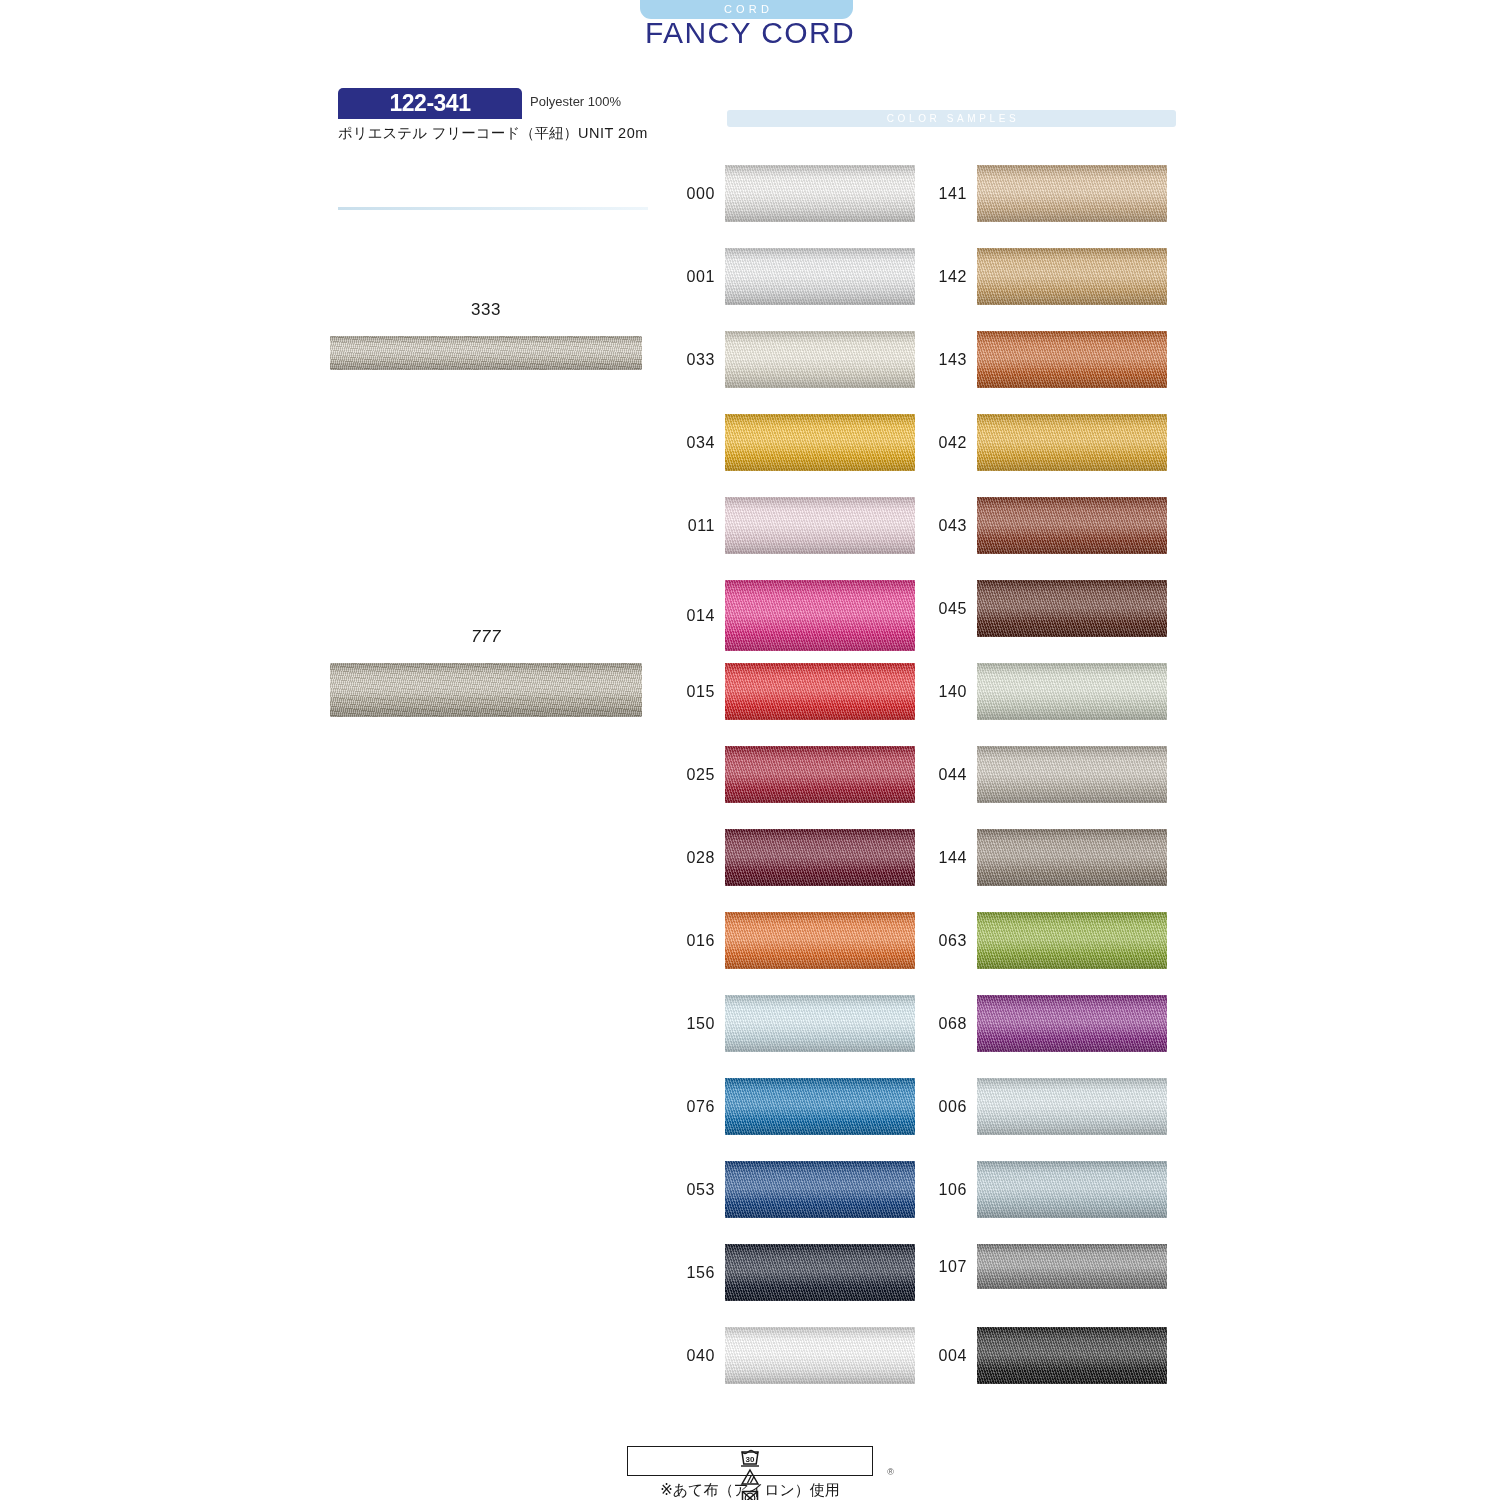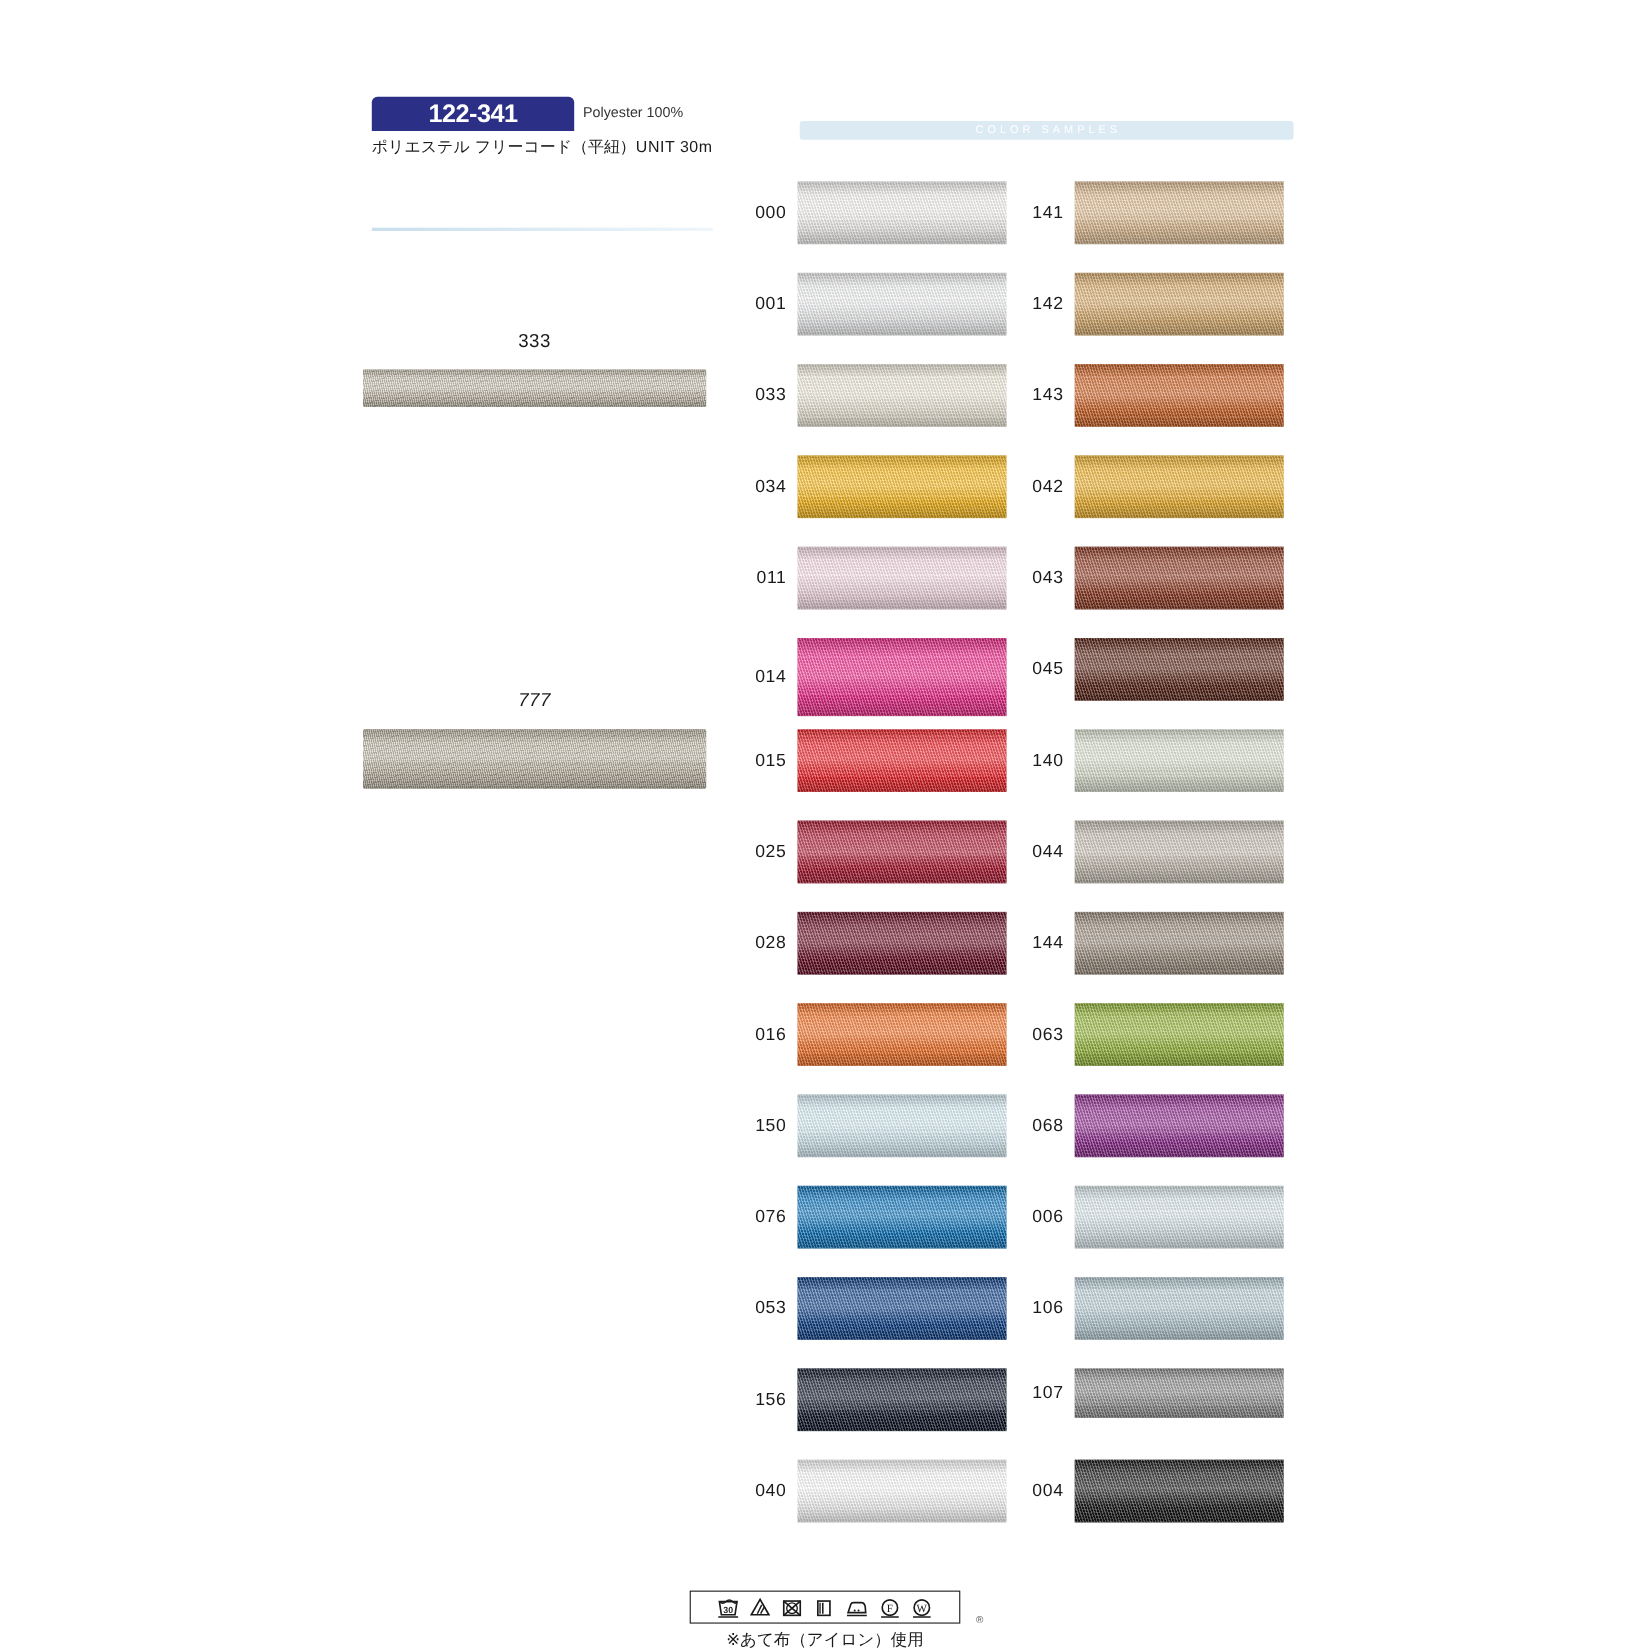--- a/index.html
+++ b/index.html
@@ -123,45 +123,50 @@
   }
 
   
   #care-block { position: absolute; left: 0; top: 1446px; width: 1500px; }
   #care-box {
     position: relative; margin: 0 auto;
     width: 246px; height: 30px;
     border: 1.6px solid #1a1a1a;
     display: flex; align-items: center; justify-content: space-around;
     padding: 0 19px;
+    flex-direction: column;
   }
   #care-box svg { display: block; }
   #care-note {
     margin-top: 5px; text-align: center;
     font-size: 15px; color: #1a1a1a;
     font-family: "DejaVu Sans", sans-serif;
   }
   #reg-mark {
     position: absolute; right: -22px; bottom: -2px;
     font-size: 9px; color: #555;
   }
 </style>
 </head>
 <body>
 
 <div id="page">
 
+  <div id="header">
+    <div id="cord-pill">CORD</div>
+    <div id="fancy-cord-title">FANCY CORD</div>
+  </div>
 
   <div id="info-block">
     <div id="code-row">
       <div id="code-badge">122-341</div>
       <div id="material">Polyester 100%</div>
     </div>
     <div id="jp-row">
-      <span>ポリエステル フリーコード（平紐）</span><span class="unit">UNIT  30m</span>
+      <span>ポリエステル フリーコード（平紐）</span><span class="unit">UNIT  20m</span>
     </div>
     <div id="info-rule"></div>
   </div>
 
   <div id="big-samples-container">
       <div class="big-sample" style="left: 330px; top: 300px; width: 312px; height: 70px;">
         <div class="big-label">333</div>
         <div class="big-strip" style="top: 36px; height: 34px; background: rgb(196, 188, 170);">
           <span class="weave-fine"></span>
           <span class="shade"></span>

